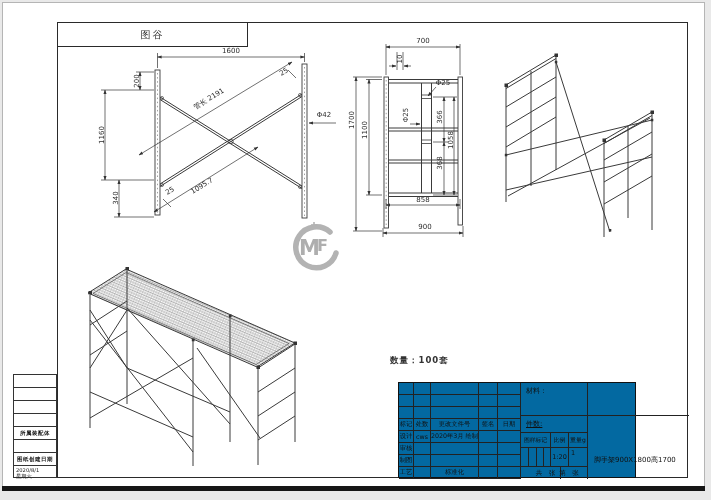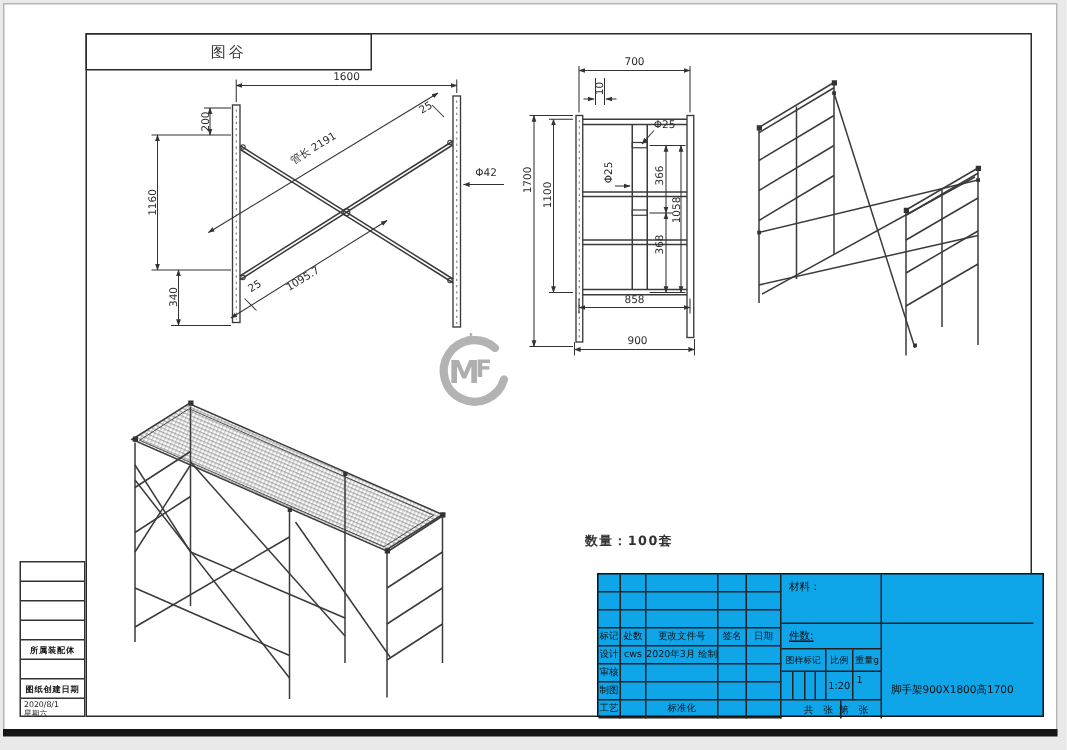--- a/index.html
+++ b/index.html
@@ -16,21 +16,21 @@
   .mg-date{flex-direction:column;align-items:flex-start;padding-left:2px;}
   .mg-date span{display:block;font-size:5.2px;line-height:6px;color:#222;}
   
   .dim{position:absolute;z-index:6;font-size:7px;color:#2d2d2d;white-space:nowrap;transform:translate(-50%,-50%) rotate(var(--r,0deg));background:transparent;}
   .note-qty{position:absolute;left:358px;top:355px;z-index:6;font-size:8.5px;font-weight:600;color:#333;letter-spacing:1px;margin-left:32px;}
   
   .wm{position:absolute;left:285px;top:218px;width:235px;height:60px;z-index:1;color:#b5b5b5;}
   .wm-name{position:absolute;left:64px;top:4px;font-size:31px;font-weight:bold;letter-spacing:6px;color:#b3b3b3;}
   .wm-url{position:absolute;left:66px;top:42px;font-size:12.5px;letter-spacing:1.2px;color:#bcbcbc;}
   
-  .tb{position:absolute;left:398px;top:382px;width:298px;height:96px;border:1.5px solid #111;box-sizing:border-box;z-index:5;background:#0ea5e9;}
+  .tb{position:absolute;left:398px;top:382px;width:238px;height:96px;border:1.5px solid #111;box-sizing:border-box;z-index:5;background:#0369a1;}
   .tb *{box-sizing:border-box;}
   .tb-left{position:absolute;left:0;top:0;width:122px;height:96px;}
   .tbr{display:flex;height:12px;}
   .tbc{height:12px;border-right:.9px solid #222;border-bottom:.9px solid #222;display:flex;align-items:center;justify-content:center;font-size:6.3px;color:#111;overflow:visible;white-space:nowrap;}
   .w1{width:15px}.w2{width:17px}.w3{width:48px}.w4{width:19px}.w5{width:23px}
   .tbc2{position:absolute;border-right:.9px solid #222;border-bottom:.9px solid #222;font-size:6.5px;color:#111;display:flex;align-items:center;justify-content:center;white-space:nowrap;}
   .noR{border-right:none}.noB{border-bottom:none}
   .vline{position:absolute;top:0;bottom:0;width:.9px;background:#222;}
   .bottom-band{position:absolute;left:2px;top:486px;width:703px;height:4.5px;background:#161616;z-index:7;}
   svg.art{position:absolute;left:0;top:0;z-index:2;pointer-events:none;}

